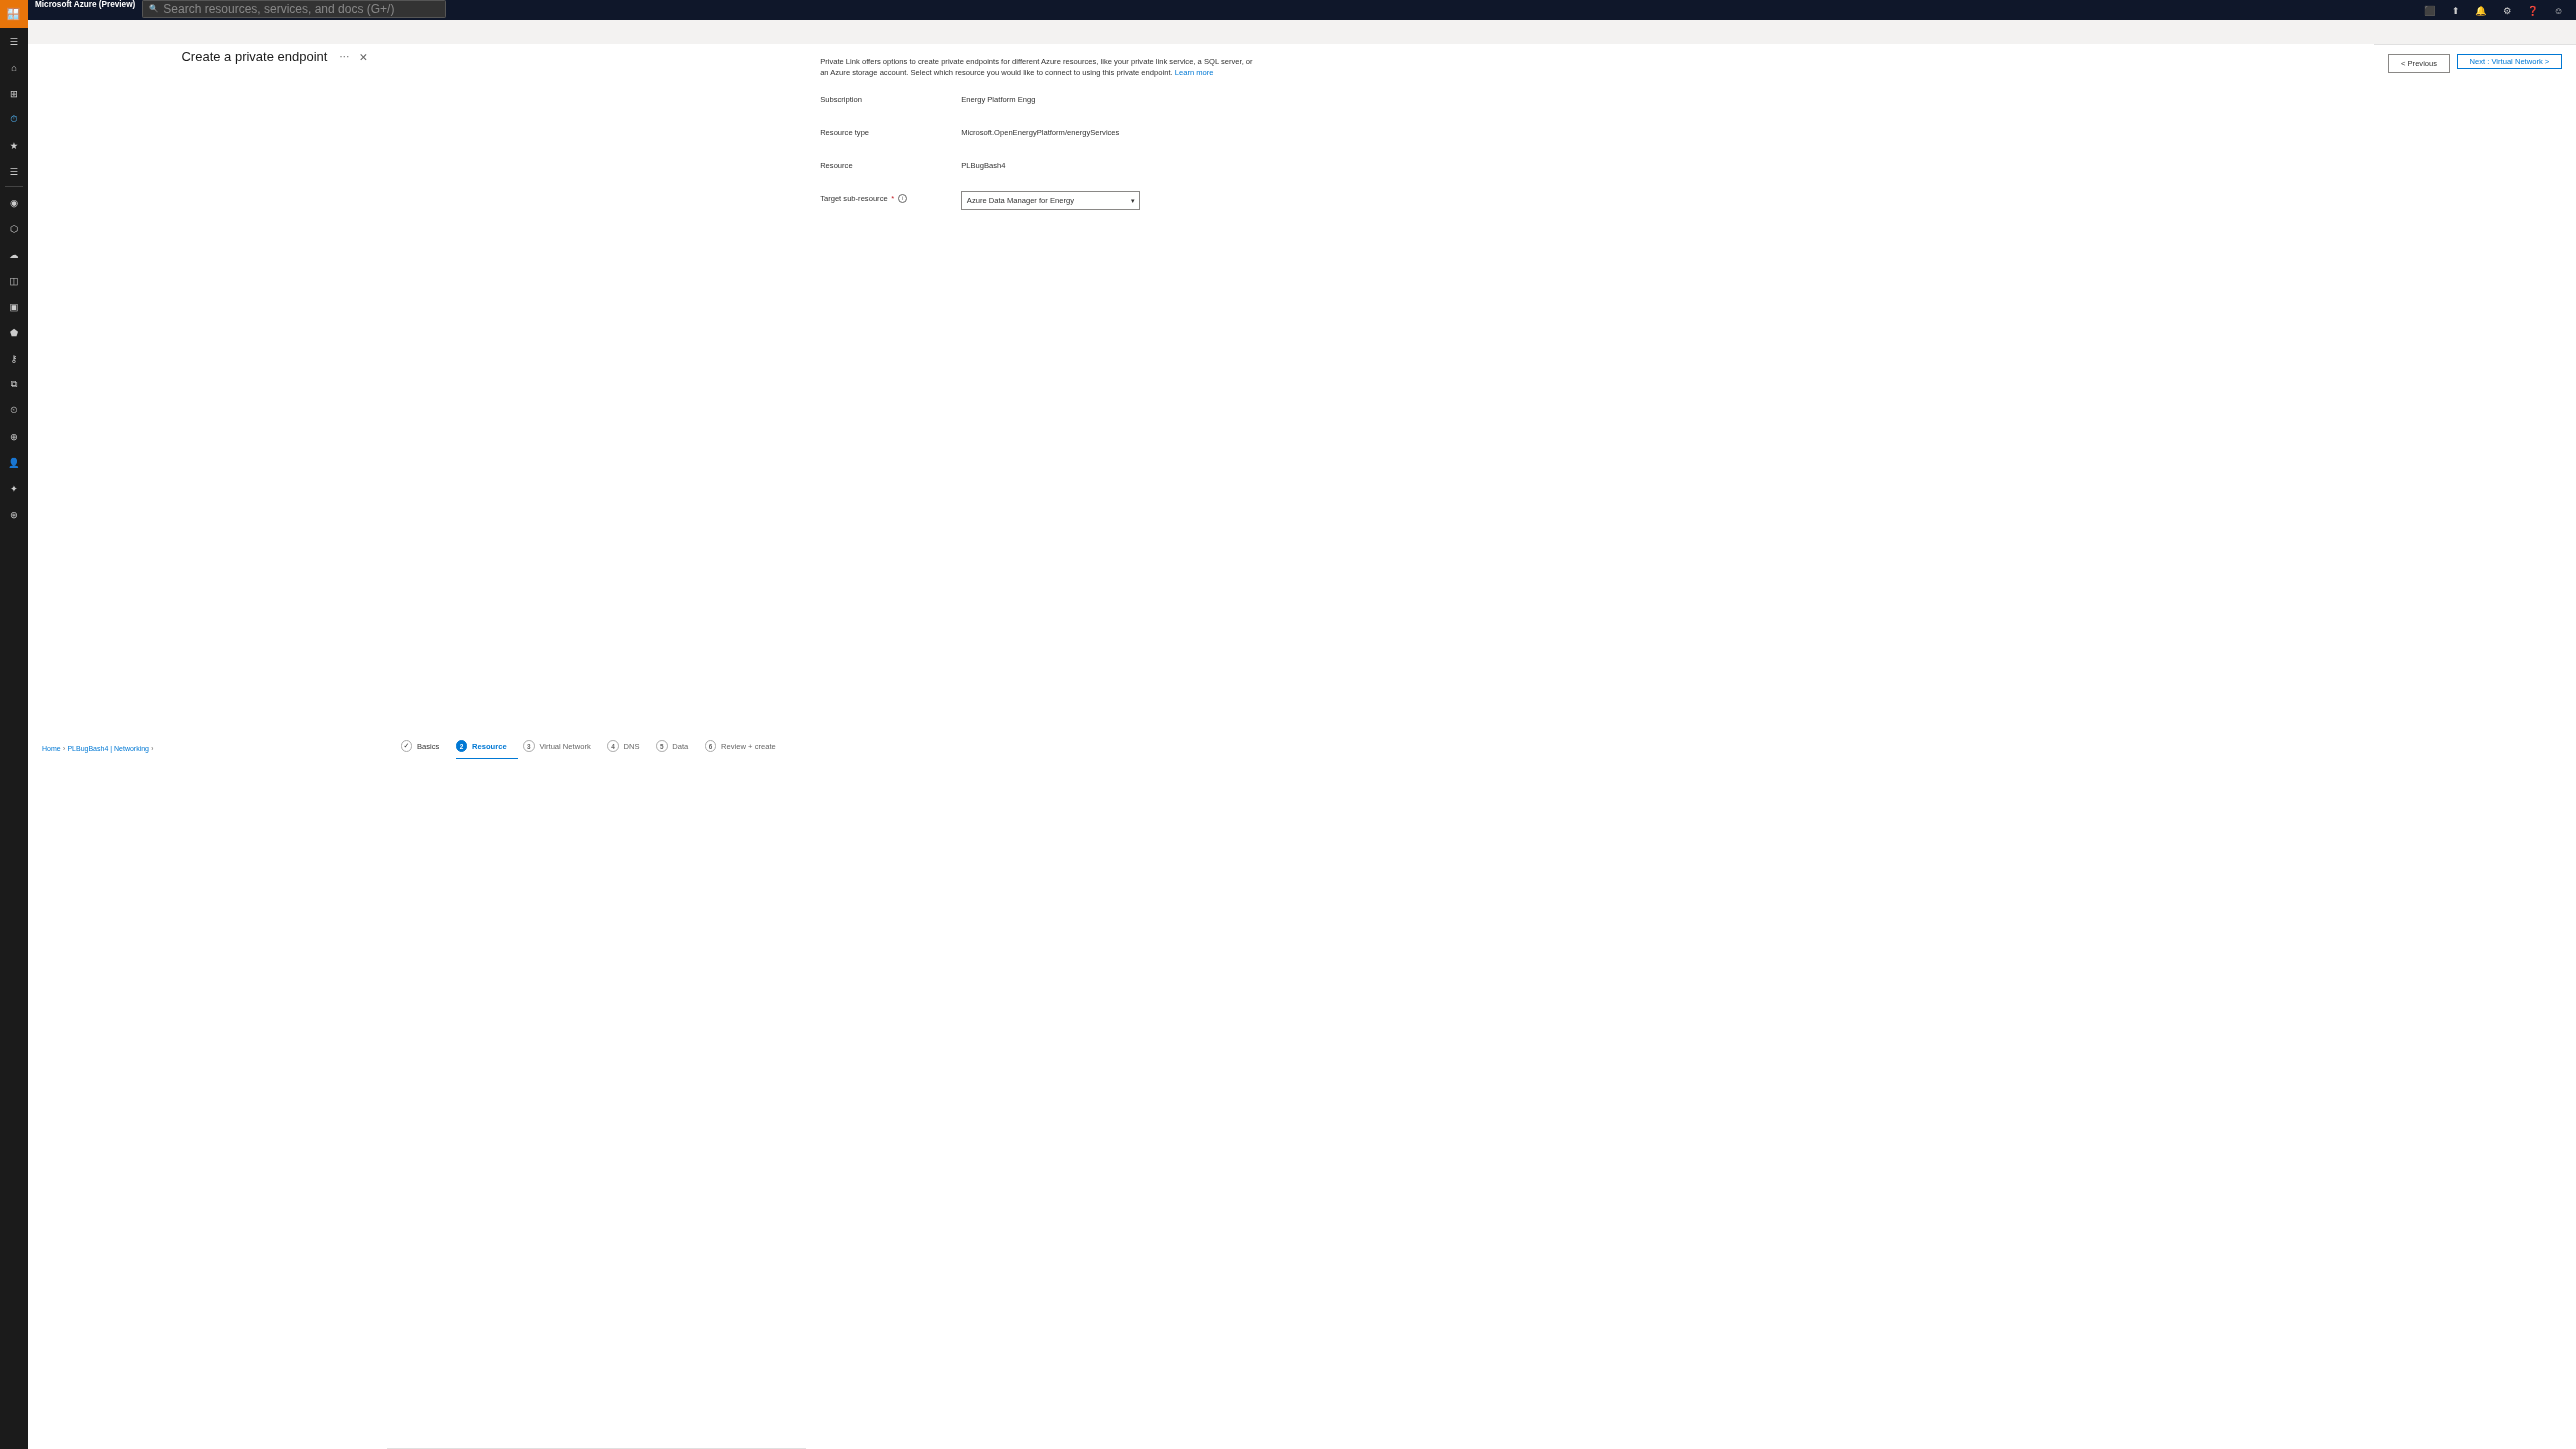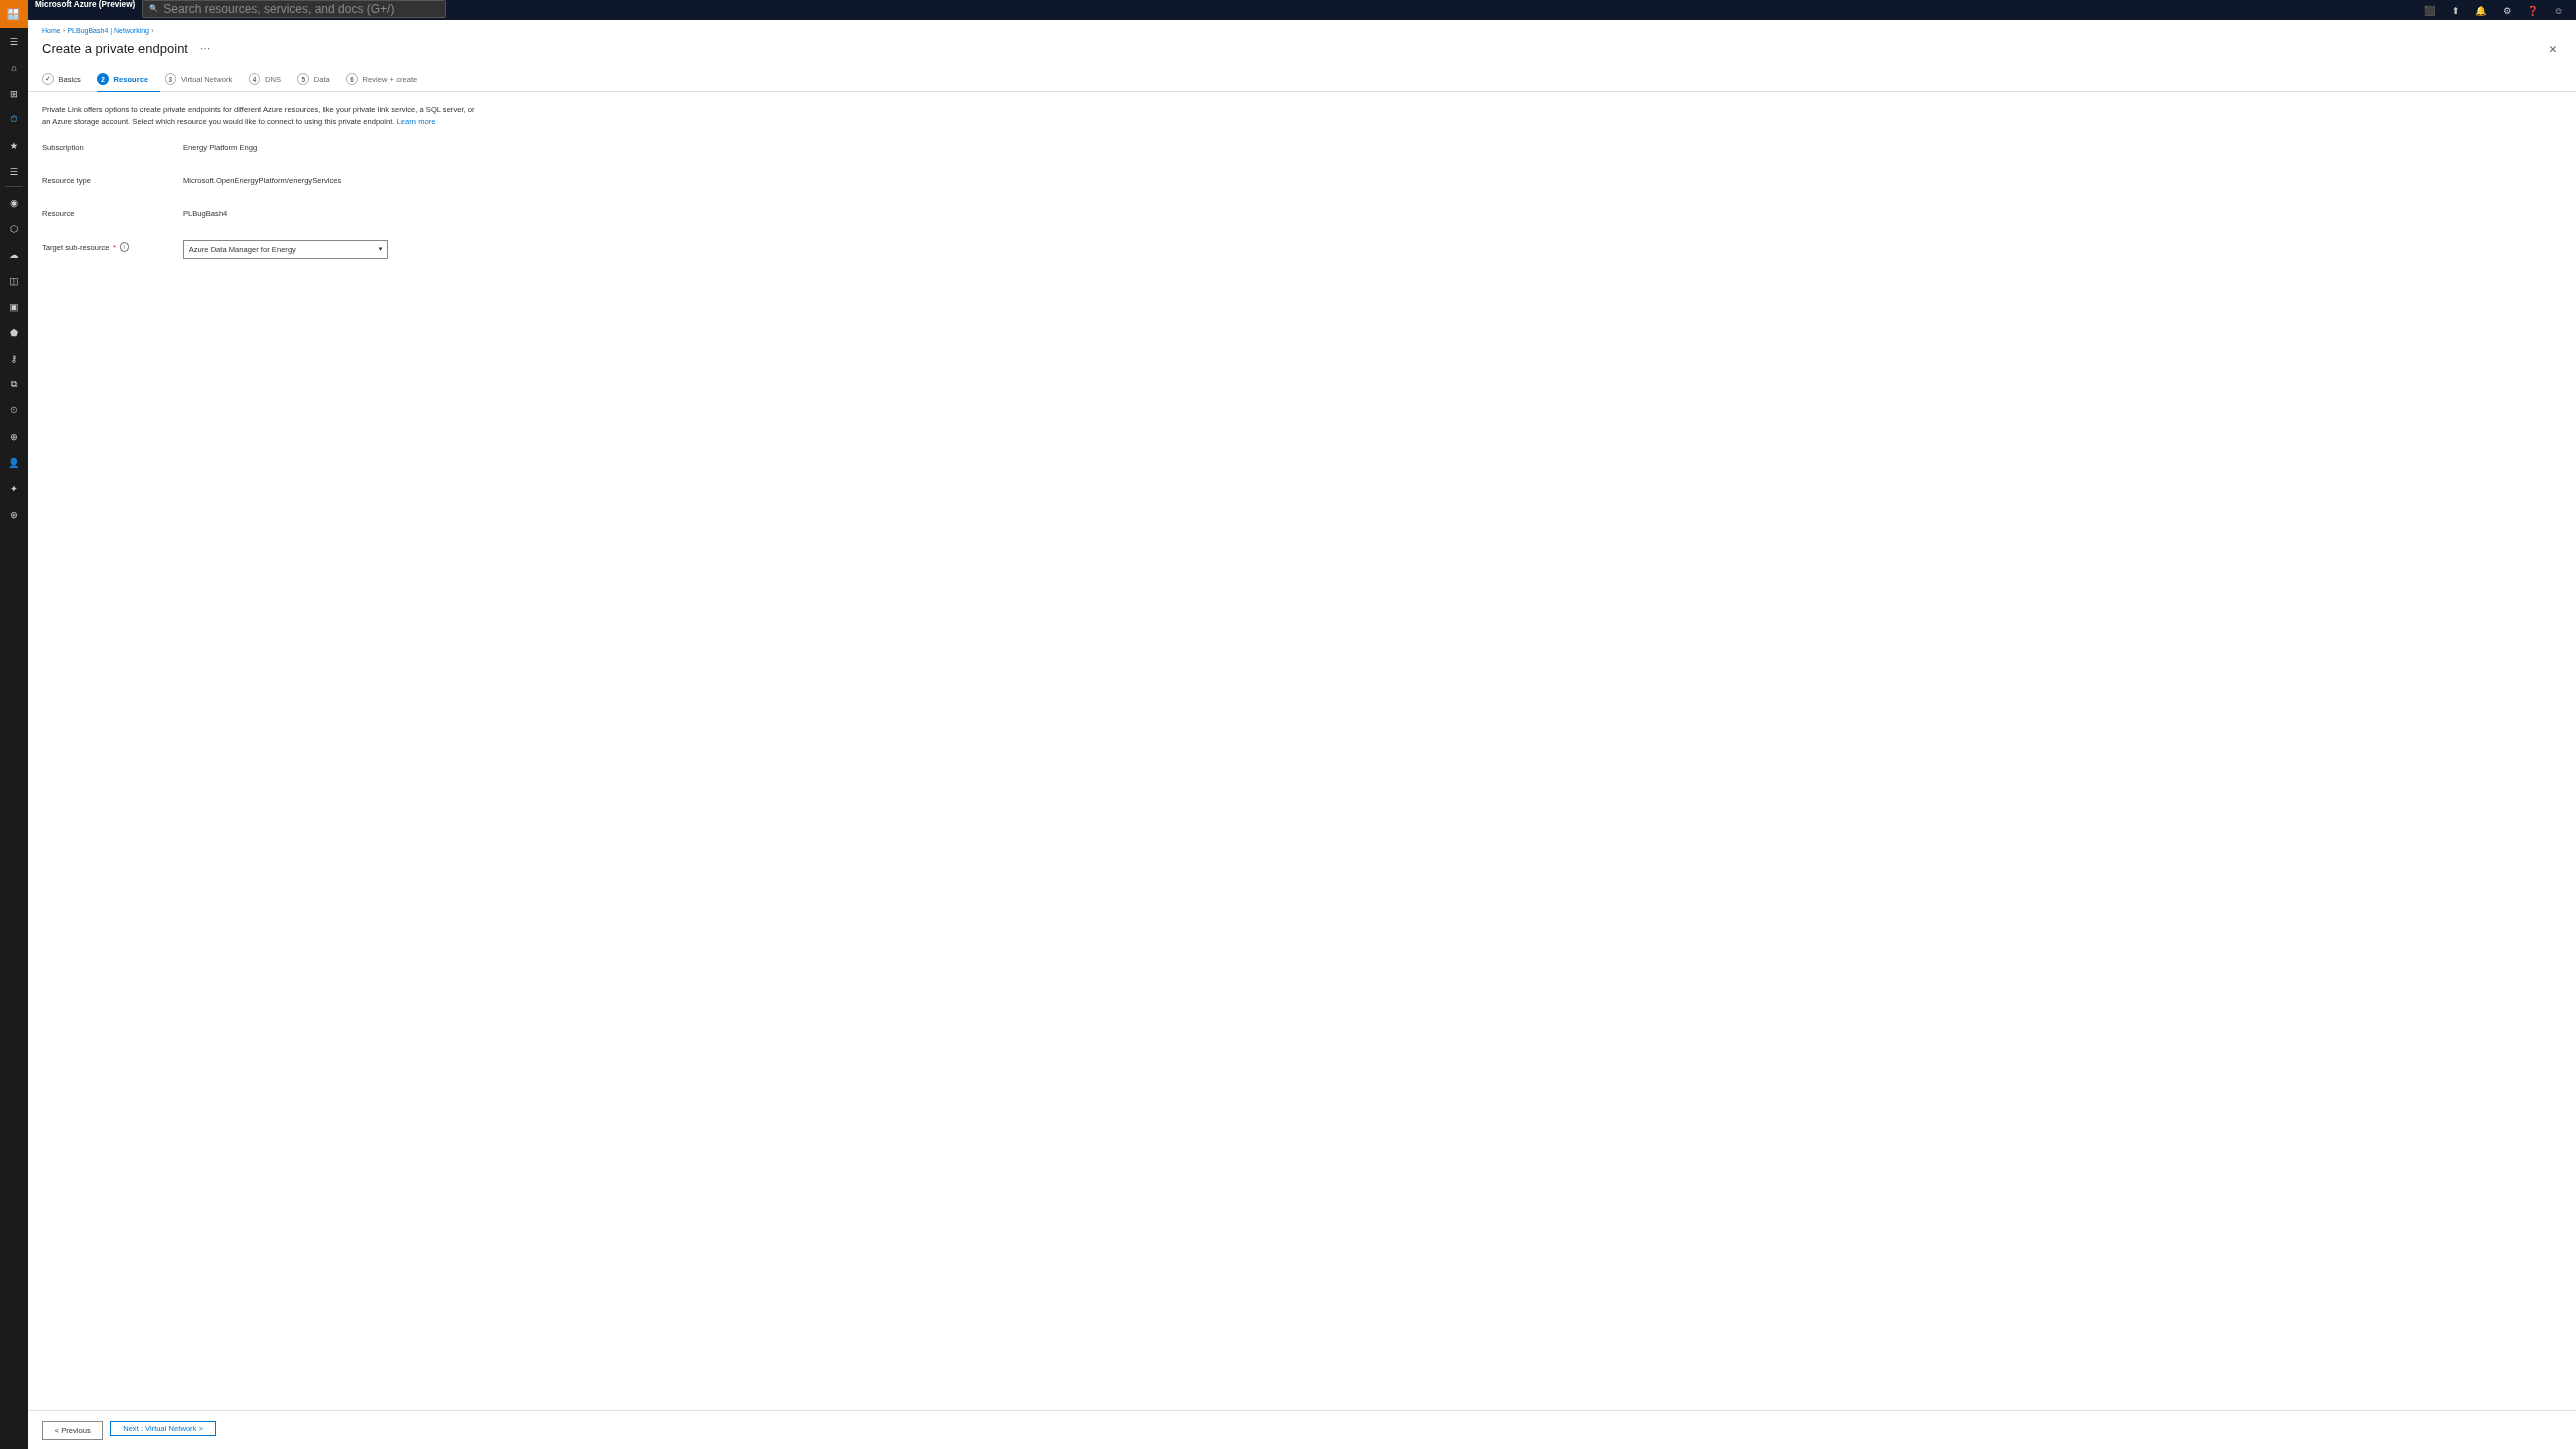--- a/index.html
+++ b/index.html
@@ -99,21 +99,22 @@
       cursor: pointer;
       border-radius: 1.2px;
     }
 
     
     .content-area {
       flex: 1;
       background: white;
       overflow-y: auto;
       display: flex;
-      flex-direction: column;
+      flex-direction: row;
+      margin-top: 24px;
     }
 
     
     .breadcrumb {
       display: flex;
       align-items: center;
       padding: 7px 14px 2.3px 14px;
       font-size: 7px;
       color: #0078d4;
       gap: 2.3px;
@@ -245,21 +246,21 @@
     }
     .form-label .required {
       color: #c4262e;
     }
     .form-value {
       font-size: 7.6px;
       color: #333;
       padding-top: 2.3px;
     }
     .form-dropdown {
-      width: 205px;
+      width: 179px;
       height: 19px;
       border: 0.6px solid #8a8886;
       background: white;
       display: flex;
       align-items: center;
       justify-content: space-between;
       padding: 0 4.7px;
       cursor: pointer;
       font-size: 7.6px;
       color: #333;

